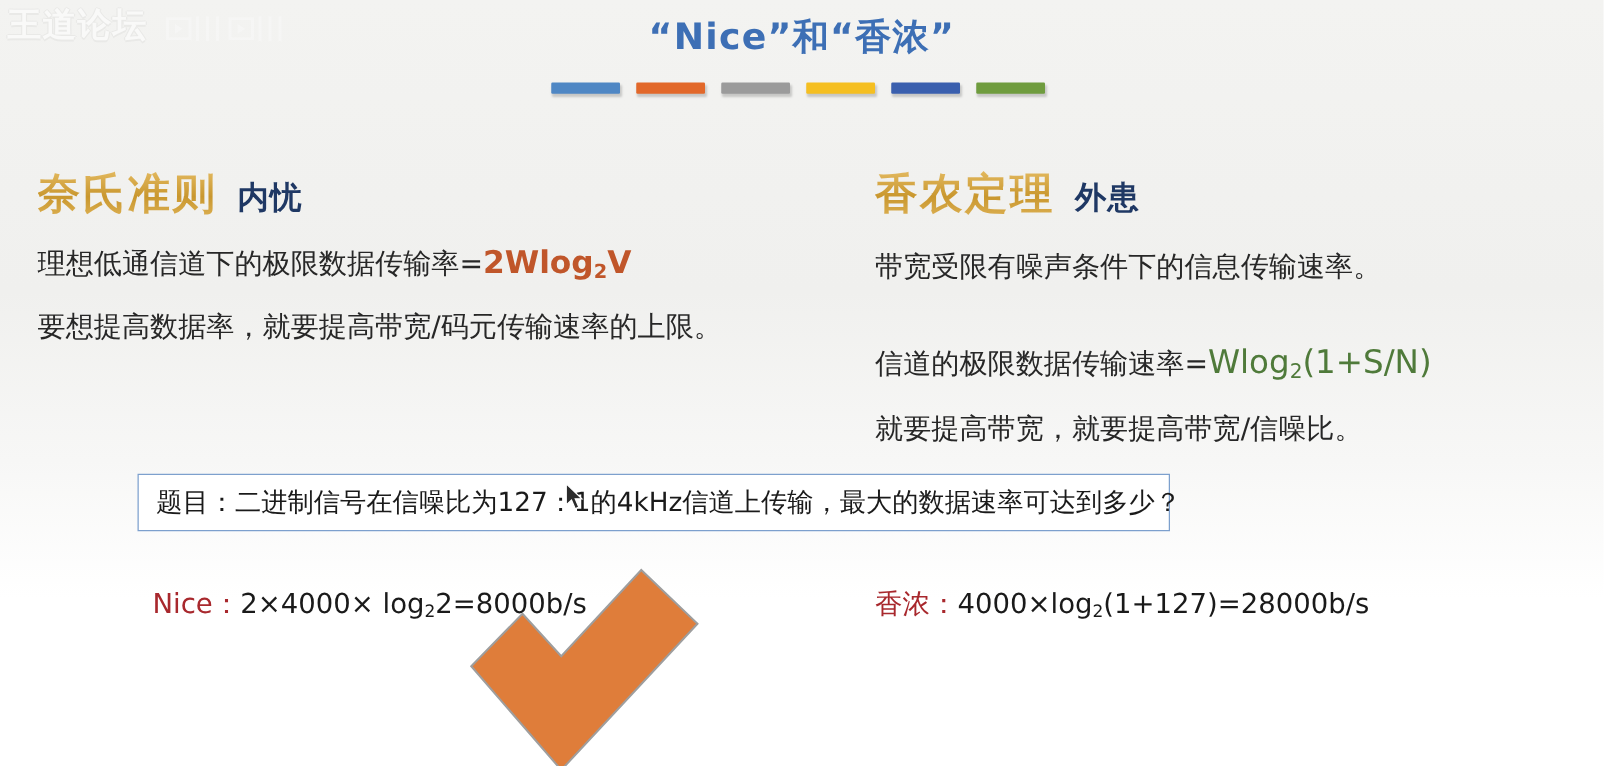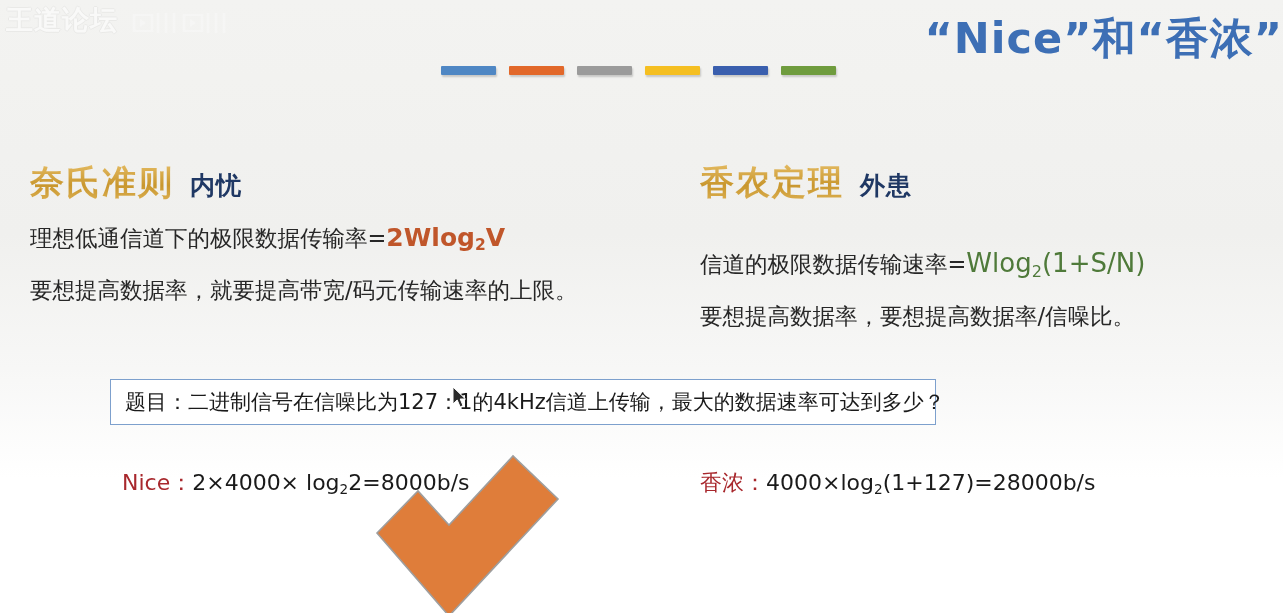--- a/index.html
+++ b/index.html
@@ -27,34 +27,34 @@
     font-family:"DejaVu Sans",sans-serif;
   }
   .wm-logo{
     position:relative;width:112px;height:34px;opacity:.45;
   }
   .wm-logo svg{display:block;}
 
   
   .title{
     position:absolute;left:0;right:0;top:10px;
-    text-align:right;
-    font-size:43px;font-weight:bold;color:#3d6fb5;
+    text-align:center;
+    font-size:29px;font-weight:bold;color:#3d6fb5;
     font-family:"DejaVu Sans",sans-serif;
     letter-spacing:1px;
     white-space:nowrap;
   }
   .bars{
     position:absolute;left:441px;top:66px;
     display:flex;gap:13px;
   }
   .bar{width:55px;height:9px;border-radius:1px;box-shadow:1px 2px 2px rgba(0,0,0,.18);}
 
   
-  .col{position:absolute;top:132px;margin-top:28px;}
+  .col{position:absolute;top:132px;}
   .col-left{left:30px;width:640px;}
   .col-right{left:700px;width:560px;}
 
   .col-head{display:flex;align-items:baseline;gap:16px;height:44px;}
   .col-head .h-main{
     font-size:34px;font-weight:bold;
     color:#d9a93c;
     font-family:"DejaVu Sans",sans-serif;
     letter-spacing:2px;
     background:linear-gradient(180deg,#e8c06a 0%,#c9972e 55%,#e0b55a 100%);
@@ -152,26 +152,27 @@
 
     <div class="body-line p3">要想提高数据率，就要提高带宽/码元传输速率的上限。</div>
   </div>
 
   <div class="col col-right">
     <div class="col-head">
       <span class="h-main">香农定理</span>
       <span class="h-sub">外患</span>
     </div>
 
+    <div class="body-line p1" style="margin-top:22px">带宽受限有噪声条件下的信息传输速率。</div>
 
     <div class="body-line p2" style="margin-top:40px">
       <span>信道的极限数据传输速率=</span><span class="f-green" style="color: rgb(79, 122, 58);"><span>Wlog</span><sub>2</sub><span>(1+S/N)</span></span>
     </div>
 
-    <div class="body-line p3">要想提高数据率，要想提高数据率/信噪比。</div>
+    <div class="body-line p3">就要提高带宽，就要提高带宽/信噪比。</div>
   </div>
 
   <div class="qbox" style="border-color: rgb(125, 160, 205);">
     <span class="qtext">题目：二进制信号在信噪比为127：1的4kHz信道上传输，最大的数据速率可达到多少？</span>
   </div>
 
   <div class="ans ans-left">
     <span class="tag" style="color: rgb(168, 40, 45);">Nice：</span><span class="expr"><span>2×4000× log</span><sub>2</sub><span>2=8000b/s</span></span>
   </div>
 

